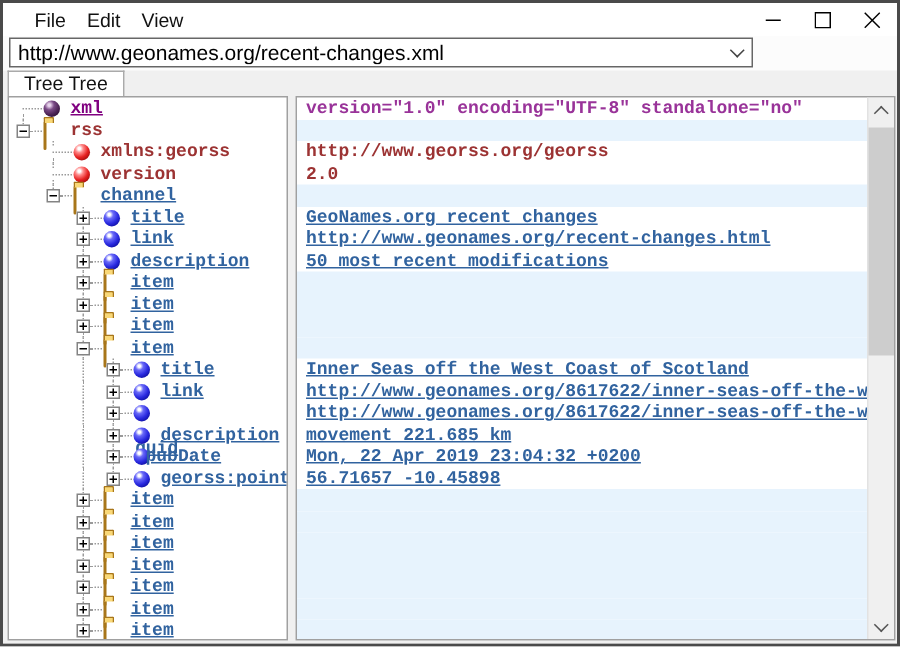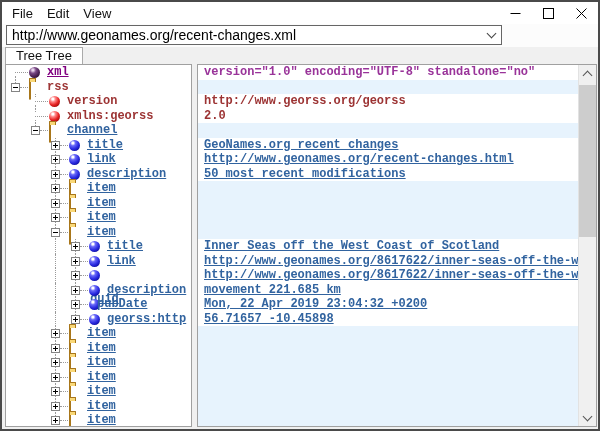--- a/index.html
+++ b/index.html
@@ -1,20 +1,20 @@
 <!DOCTYPE html>
 <html style="--elem: #31639f; --attr: #9c3333; --decl: #993399; --xml: #800080; --hl: #e7f3fd;"><head>
 <meta charset="utf-8">
 <style>
   html,body{margin:0;padding:0;background:#d8d8d8;font-family:"Liberation Sans",sans-serif;}
   .win{position:relative;width:600px;height:431px;box-sizing:border-box;border:2px solid #4a4a4a;background:#fff;overflow:hidden;}
 
   
   .titlerow{height:22px;display:flex;align-items:center;background:#fff;}
-  .menu{display:flex;align-items:center;padding-left:4px;gap:2px;}
+  .menu{display:flex;align-items:center;padding-left:15px;gap:2px;}
   .menu-item{font-size:13px;color:#111;padding:2px 6px;cursor:default;}
   .caption{margin-left:auto;display:flex;height:22px;}
   .cap-btn{width:33px;height:22px;display:flex;align-items:center;justify-content:center;}
 
   
   .toolbar{height:23px;background:#fcfcfc;display:flex;align-items:flex-start;}
   .combo{position:relative;margin:1px 0 0 4px;width:496px;height:20px;box-sizing:border-box;border:1px solid #666;background:#fff;display:flex;align-items:center;}
   .combo input{flex:1;border:0;outline:none;font-family:"Liberation Sans",sans-serif;font-size:14px;color:#000;padding:0 2px 0 5px;height:16px;background:transparent;}
   .combo .drop{width:20px;height:100%;display:flex;align-items:center;justify-content:center;}
   .chev{width:6px;height:6px;border-right:1px solid #444;border-bottom:1px solid #444;transform:rotate(45deg);margin-top:-3px;}
@@ -114,28 +114,28 @@
           <span class="gh" style="left: 9px; top: 7.25px; width: 13px;"></span>
           <span class="icon sphere sph-xml" style="left: 23px;"></span>
           <span class="lbl c-xml" style="left: 41px;">xml</span>
         </div>
         <div class="trow"><span class="gv" style="left: 9px; top: 0px; height: 3.25px;"></span><span class="gh" style="left: 14px; top: 7.25px; width: 8px;"></span><span class="tg minus" style="left: 5px;"></span><span class="icon folder" style="left: 23px;"></span><span class="lbl c-maroon" style="left: 41px;">rss</span></div>
         <div class="trow">
           <span class="gv" style="left: 29px; top: 0px; height: 3.25px;"></span>
           <span class="gv" style="left: 29px; top: 11.25px; height: 3.25px;"></span>
           <span class="gh" style="left: 29px; top: 7.25px; width: 13px;"></span>
           <span class="icon sphere sph-attr" style="left: 43px;"></span>
-          <span class="lbl c-maroon" style="left: 61px;">version</span>
+          <span class="lbl c-maroon" style="left: 61px;">xmlns:georss</span>
         </div>
         <div class="trow">
           <span class="gv" style="left: 29px; top: 0px; height: 3.25px;"></span>
           <span class="gv" style="left: 29px; top: 11.25px; height: 3.25px;"></span>
           <span class="gh" style="left: 29px; top: 7.25px; width: 13px;"></span>
           <span class="icon sphere sph-attr" style="left: 43px;"></span>
-          <span class="lbl c-maroon" style="left: 61px;">xmlns:georss</span>
+          <span class="lbl c-maroon" style="left: 61px;">version</span>
         </div>
         <div class="trow"><span class="gv" style="left: 29px; top: 0px; height: 3.25px;"></span><span class="gh" style="left: 34px; top: 7.25px; width: 8px;"></span><span class="tg minus" style="left: 25px;"></span><span class="icon folder" style="left: 43px;"></span><span class="lbl c-blue" style="left: 61px;">channel</span></div>
         <div class="trow">
           <span class="gv" style="left: 49px; top: 0px; height: 3.25px;"></span>
           <span class="gv" style="left: 49px; top: 11.25px; height: 3.25px;"></span>
           <span class="gh" style="left: 54px; top: 7.25px; width: 8px;"></span>
           <span class="tg plus" style="left: 45px;"></span>
           <span class="icon sphere sph-elem" style="left: 63px;"></span>
           <span class="lbl c-blue" style="left: 81px;">title</span>
         </div>
@@ -203,21 +203,21 @@
           <span class="tg plus" style="left: 65px;"></span>
           <span class="icon sphere sph-elem" style="left: 83px;"></span>
           <span class="lbl c-blue" style="left: 91px;">pubDate</span>
         </div>
         <div class="trow">
           <span class="gv" style="left: 49px; top: 0px; height: 14.5px;"></span>
           <span class="gv" style="left: 69px; top: 0px; height: 3.25px;"></span>
           <span class="gh" style="left: 74px; top: 7.25px; width: 8px;"></span>
           <span class="tg plus" style="left: 65px;"></span>
           <span class="icon sphere sph-elem" style="left: 83px;"></span>
-          <span class="lbl c-blue" style="left: 101px;">georss:http</span>
+          <span class="lbl c-blue" style="left: 101px;">georss:point</span>
         </div>
         <div class="trow"><span class="gv" style="left: 49px; top: 0px; height: 3.25px;"></span><span class="gv" style="left: 49px; top: 11.25px; height: 3.25px;"></span><span class="gh" style="left: 54px; top: 7.25px; width: 8px;"></span><span class="tg plus" style="left: 45px;"></span><span class="icon folder" style="left: 63px;"></span><span class="lbl c-blue" style="left: 81px;">item</span></div>
         <div class="trow"><span class="gv" style="left: 49px; top: 0px; height: 3.25px;"></span><span class="gv" style="left: 49px; top: 11.25px; height: 3.25px;"></span><span class="gh" style="left: 54px; top: 7.25px; width: 8px;"></span><span class="tg plus" style="left: 45px;"></span><span class="icon folder" style="left: 63px;"></span><span class="lbl c-blue" style="left: 81px;">item</span></div>
         <div class="trow"><span class="gv" style="left: 49px; top: 0px; height: 3.25px;"></span><span class="gv" style="left: 49px; top: 11.25px; height: 3.25px;"></span><span class="gh" style="left: 54px; top: 7.25px; width: 8px;"></span><span class="tg plus" style="left: 45px;"></span><span class="icon folder" style="left: 63px;"></span><span class="lbl c-blue" style="left: 81px;">item</span></div>
         <div class="trow"><span class="gv" style="left: 49px; top: 0px; height: 3.25px;"></span><span class="gv" style="left: 49px; top: 11.25px; height: 3.25px;"></span><span class="gh" style="left: 54px; top: 7.25px; width: 8px;"></span><span class="tg plus" style="left: 45px;"></span><span class="icon folder" style="left: 63px;"></span><span class="lbl c-blue" style="left: 81px;">item</span></div>
         <div class="trow"><span class="gv" style="left: 49px; top: 0px; height: 3.25px;"></span><span class="gv" style="left: 49px; top: 11.25px; height: 3.25px;"></span><span class="gh" style="left: 54px; top: 7.25px; width: 8px;"></span><span class="tg plus" style="left: 45px;"></span><span class="icon folder" style="left: 63px;"></span><span class="lbl c-blue" style="left: 81px;">item</span></div>
         <div class="trow"><span class="gv" style="left: 49px; top: 0px; height: 3.25px;"></span><span class="gv" style="left: 49px; top: 11.25px; height: 3.25px;"></span><span class="gh" style="left: 54px; top: 7.25px; width: 8px;"></span><span class="tg plus" style="left: 45px;"></span><span class="icon folder" style="left: 63px;"></span><span class="lbl c-blue" style="left: 81px;">item</span></div>
         <div class="trow"><span class="gv" style="left: 49px; top: 0px; height: 3.25px;"></span><span class="gh" style="left: 54px; top: 7.25px; width: 8px;"></span><span class="tg plus" style="left: 45px;"></span><span class="icon folder" style="left: 63px;"></span><span class="lbl c-blue" style="left: 81px;">item</span></div>
       </div>
     <div class="panel value-panel">

